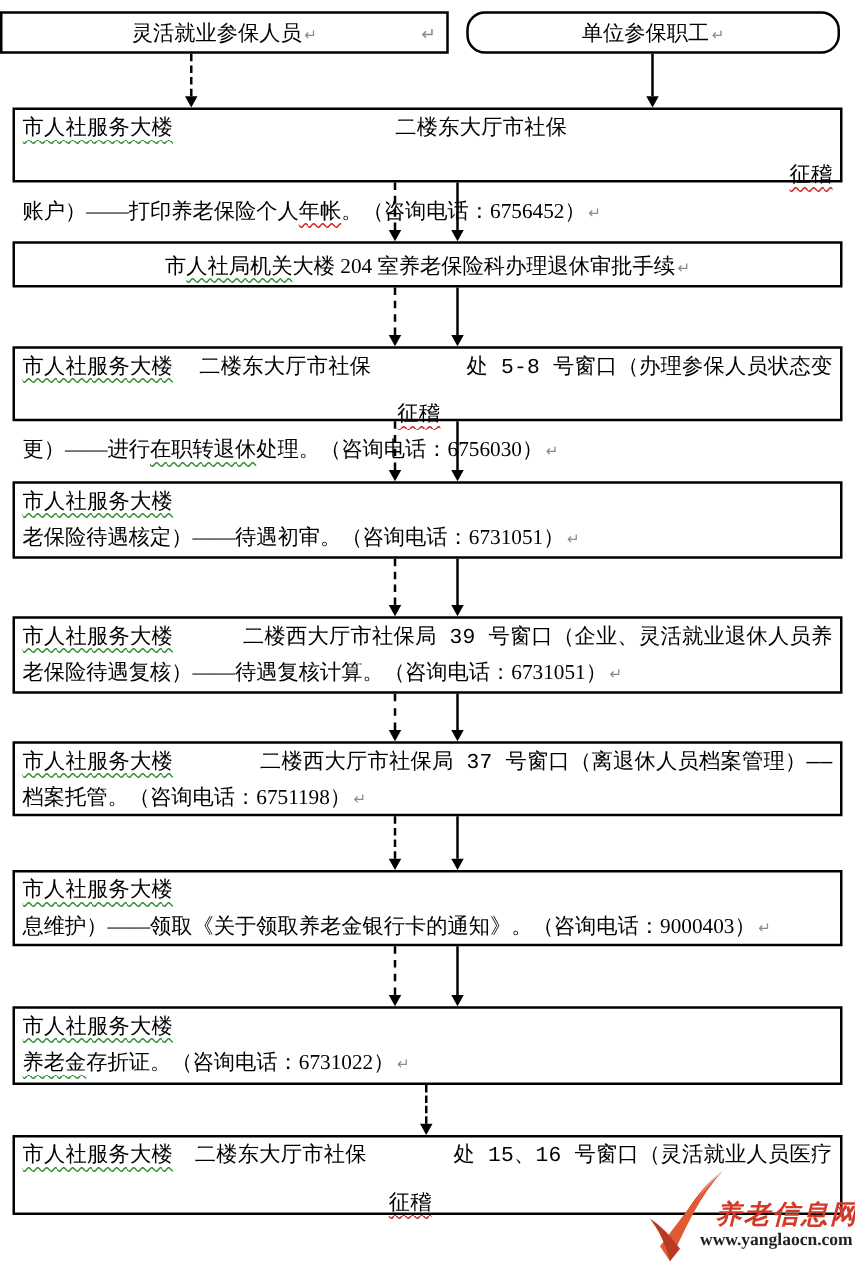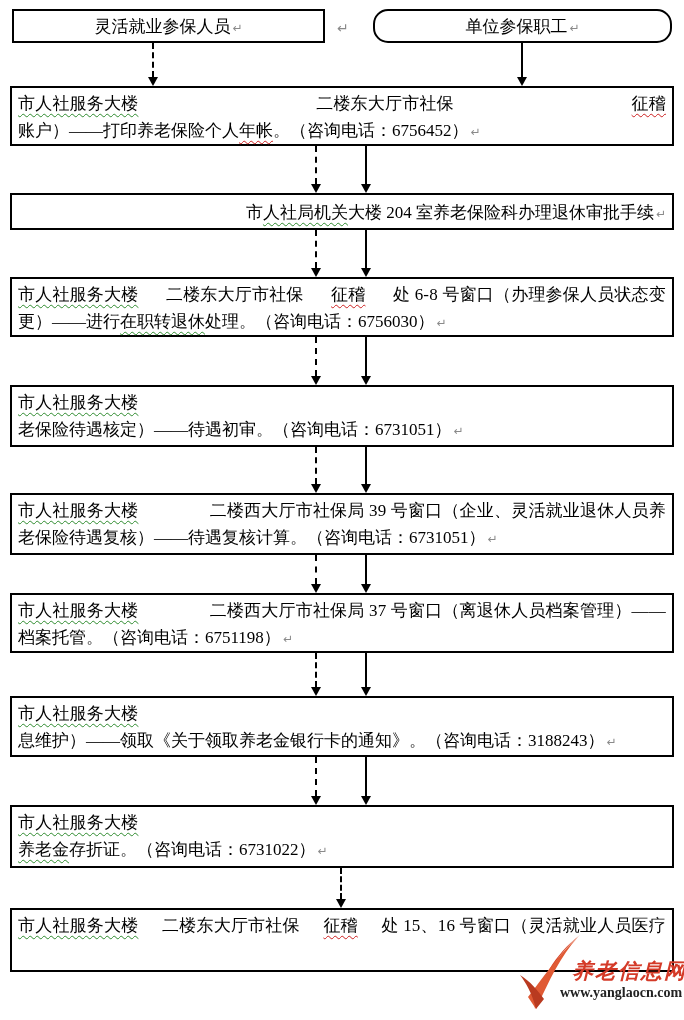--- a/index.html
+++ b/index.html
@@ -4,30 +4,30 @@
 <style>
   html,body{margin:0;padding:0;background:#ffffff;}
   #page{position:relative;width:684px;height:1020px;background:#ffffff;overflow:hidden;
         font-family:"Liberation Serif","DejaVu Serif",serif;color:#000;}
   
   .box{position:absolute;border:2px solid #000;background:#fff;box-sizing:border-box;
        font-size:17px;color:#000;}
   .topbox{display:flex;align-items:center;justify-content:center;text-align:center;}
   .fbox{padding:2px 6px;}
   .fbox .tline{line-height:27px;white-space:nowrap;}
-  .fbox .tline.l-just{display:flex;justify-content:space-between;white-space:nowrap;}
+  .fbox .tline.l-just{display:flex;justify-content:space-between;white-space:nowrap;font-family:Liberation Mono, monospace;}
   .fbox .tline.l-just span{flex:0 0 auto;}
   .fbox .tline.l-just{letter-spacing:0.2px;}
   .center-line{text-align:center;}
   .center-line .tline{line-height:32px;}
   
   .u-g{text-decoration:underline;text-decoration-style:wavy;text-decoration-color:#2e8b2e;
        text-decoration-thickness:1px;text-underline-offset:4px;}
   .u-r{text-decoration:underline;text-decoration-style:wavy;text-decoration-color:#cc2020;
-       text-decoration-thickness:1px;text-underline-offset:4px;}
+       text-decoration-thickness:1px;text-underline-offset:4px;margin-top:38px;}
   .u-crlf{color:#8a8a8a;font-size:12px;margin-left:2px;text-decoration:none;
           font-family:"DejaVu Sans",sans-serif;}
   
   .conn{position:absolute;width:0;}
   .conn.dashed{border-left:2px dashed #000;}
   .conn.solid{border-left:2px solid #000;}
   .conn::after{content:"";position:absolute;left:-6px;bottom:-9px;width:0;height:0;
                border-left:5px solid transparent;border-right:5px solid transparent;
                border-top:9px solid #000;}
   
@@ -39,21 +39,21 @@
   #wm-name{position:absolute;left:52px;top:24px;font-size:21px;font-weight:bold;
            font-style:italic;letter-spacing:2px;white-space:nowrap;}
   #wm-url{position:absolute;left:40px;top:52px;font-size:14px;font-weight:600;
           white-space:nowrap;}
 </style>
 </head>
 <body>
 
 <div id="page">
 
-  <div class="box topbox" style="left:12px;top:9px;width:313px;height:34px;">
+  <div class="box topbox" style="left:0;top:9px;width:359px;height:34px;">
       <div class="tline"><span>灵活就业参保人员</span><span class="u-crlf">↵</span></div>
     </div>
   <div class="box topbox" style="left:373px;top:9px;width:299px;height:34px;border-radius:15px;">
       <div class="tline"><span>单位参保职工</span><span class="u-crlf">↵</span></div>
     </div>
 
   <span class="pmark" style="left:337px;top:20px;">↵</span>
 
   <div class="conn dashed" style="left:152px;top:43px;height:34px;"></div>
   <div class="conn solid" style="left:521px;top:43px;height:34px;"></div>
@@ -63,33 +63,33 @@
         <span class="u-g">市人社服务大楼</span>
         <span>二楼东大厅市社保</span>
         <span class="u-r">征稽</span>
       </div>
       <div class="tline"><span>账户）——打印养老保险个人</span><span class="u-r">年帐</span><span>。（咨询电话：6756452）</span><span class="u-crlf">↵</span></div>
     </div>
 
   <div class="conn dashed" style="left:315px;top:146px;height:38px;"></div>
   <div class="conn solid" style="left:365px;top:146px;height:38px;"></div>
 
-  <div class="box fbox center-line" style="left:10px;top:193px;width:664px;height:37px;text-align:right;">
+  <div class="box fbox center-line" style="left:10px;top:193px;width:664px;height:37px;">
       <div class="tline"><span>市</span><span class="u-g">人社局机关</span><span>大楼 204 室养老保险科办理退休审批手续</span><span class="u-crlf">↵</span></div>
     </div>
 
   <div class="conn dashed" style="left:315px;top:230px;height:38px;"></div>
   <div class="conn solid" style="left:365px;top:230px;height:38px;"></div>
 
   <div class="box fbox" style="left:10px;top:277px;width:664px;height:60px;">
       <div class="tline l-just">
         <span class="u-g">市人社服务大楼</span>
         <span>二楼东大厅市社保</span>
         <span class="u-r">征稽</span>
-        <span>处 6-8 号窗口（办理参保人员状态变</span>
+        <span>处 5-8 号窗口（办理参保人员状态变</span>
       </div>
       <div class="tline"><span>更）——进行</span><span class="u-g">在职转退休</span><span>处理。（咨询电话：6756030）</span><span class="u-crlf">↵</span></div>
     </div>
 
   <div class="conn dashed" style="left:315px;top:337px;height:39px;"></div>
   <div class="conn solid" style="left:365px;top:337px;height:39px;"></div>
 
   <div class="box fbox" style="left:10px;top:385px;width:664px;height:62px;">
       <div class="tline l-just">
         <span class="u-g">市人社服务大楼</span>
@@ -119,21 +119,21 @@
       <div class="tline"><span>档案托管。（咨询电话：6751198）</span><span class="u-crlf">↵</span></div>
     </div>
 
   <div class="conn dashed" style="left:315px;top:653px;height:34px;"></div>
   <div class="conn solid" style="left:365px;top:653px;height:34px;"></div>
 
   <div class="box fbox" style="left:10px;top:696px;width:664px;height:61px;">
       <div class="tline l-just">
         <span class="u-g">市人社服务大楼</span>
       </div>
-      <div class="tline"><span>息维护）——领取《关于领取养老金银行卡的通知》。（咨询电话：3188243）</span><span class="u-crlf">↵</span></div>
+      <div class="tline"><span>息维护）——领取《关于领取养老金银行卡的通知》。（咨询电话：9000403）</span><span class="u-crlf">↵</span></div>
     </div>
 
   <div class="conn dashed" style="left:315px;top:757px;height:39px;"></div>
   <div class="conn solid" style="left:365px;top:757px;height:39px;"></div>
 
   <div class="box fbox" style="left:10px;top:805px;width:664px;height:63px;">
       <div class="tline l-just">
         <span class="u-g">市人社服务大楼</span>
       </div>
       <div class="tline"><span class="u-g">养老金</span><span>存折证。（咨询电话：6731022）</span><span class="u-crlf">↵</span></div>

